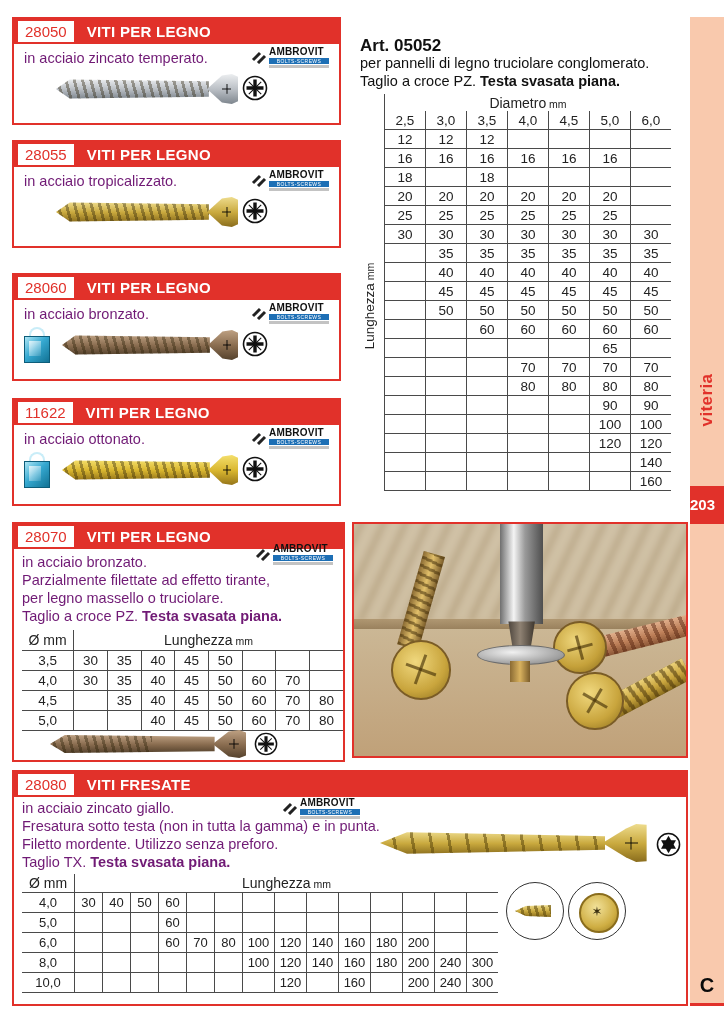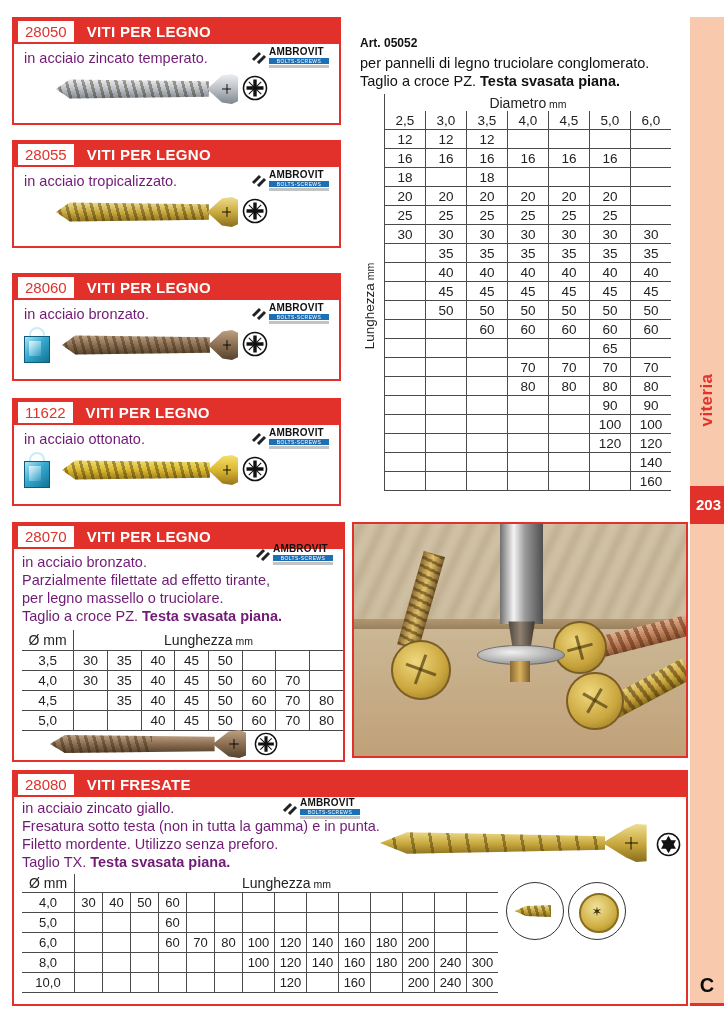--- a/index.html
+++ b/index.html
@@ -4,21 +4,21 @@
 <style>
   html,body{margin:0;padding:0;background:#fff;}
   #page{position:relative;width:724px;height:1024px;background:#fff;overflow:hidden;
         font-family:"Liberation Sans",sans-serif;color:#111;}
 
   
   .tab{position:absolute;left:690px;top:17px;width:34px;height:986px;background:#f9c9ad;}
   .tab-word{position:absolute;left:50%;top:383px;transform:translate(-50%,-50%) rotate(-90deg);
             white-space:nowrap;font-weight:bold;font-size:17px;color:#e1312a;letter-spacing:.4px;}
   .page-badge{position:absolute;left:0;right:0;top:469px;height:38px;background:#e1312a;
-              color:#fff;font-weight:bold;font-size:15px;line-height:38px;padding-left:6px;box-sizing:border-box;}
+              color:#fff;font-weight:bold;font-size:15px;line-height:38px;box-sizing:border-box;}
   .c-mark{position:absolute;bottom:6px;left:50%;transform:translateX(-50%);
           font-weight:900;font-size:20px;color:#0a0a0a;}
   .tab-underline{position:absolute;left:690px;top:1003px;width:34px;height:3px;background:#e1312a;}
 
   
   .pbox{position:absolute;left:12px;width:329px;border:2px solid #e1312a;background:#fff;box-sizing:border-box;}
   .band{height:25px;background:#e1312a;display:flex;align-items:center;}
   .code-chip{background:#fff;color:#e1312a;font-weight:normal;font-size:15px;
              padding:0 7px;margin-left:4px;height:21px;line-height:21px;}
   .band-title{color:#fff;font-weight:bold;font-size:15px;margin-left:13px;letter-spacing:.3px;}
@@ -66,21 +66,21 @@
   
   .pkg{position:absolute;width:26px;height:36px;}
   .pkg .handle{position:absolute;left:5px;right:5px;top:0;height:13px;border:2px solid #c9edf8;
                border-bottom:none;border-radius:8px 8px 0 0;}
   .pkg .body{position:absolute;left:0;right:0;top:9px;bottom:0;border:1px solid #0d5d7a;
              background:linear-gradient(135deg,#aee6f5,#36a9d1 45%,#127294);}
   .pkg .body::after{content:"";position:absolute;left:4px;top:4px;right:8px;bottom:6px;
              background:linear-gradient(135deg,rgba(255,255,255,.75),rgba(255,255,255,.08));}
 
   
-  .art-title{position:absolute;left:360px;top:36px;font-weight:bold;font-size:12px;}
+  .art-title{position:absolute;left:360px;top:36px;font-weight:bold;font-size:17px;}
   .art-l1{position:absolute;left:360px;top:55px;font-size:14.5px;}
   .art-l2{position:absolute;left:360px;top:73px;font-size:14.5px;}
   .bold{font-weight:bold;}
   .mm{font-size:10.5px;}
 
   table.grid{border-collapse:collapse;position:absolute;table-layout:fixed;}
   table.grid td{border-left:1px solid #4a4a4a;border-bottom:1px solid #4a4a4a;
                 text-align:center;font-size:13.5px;color:#222;padding:0;overflow:hidden;white-space:nowrap;}
   table.art{left:384px;top:94px;}
   table.art td{width:40px;height:18px;}

